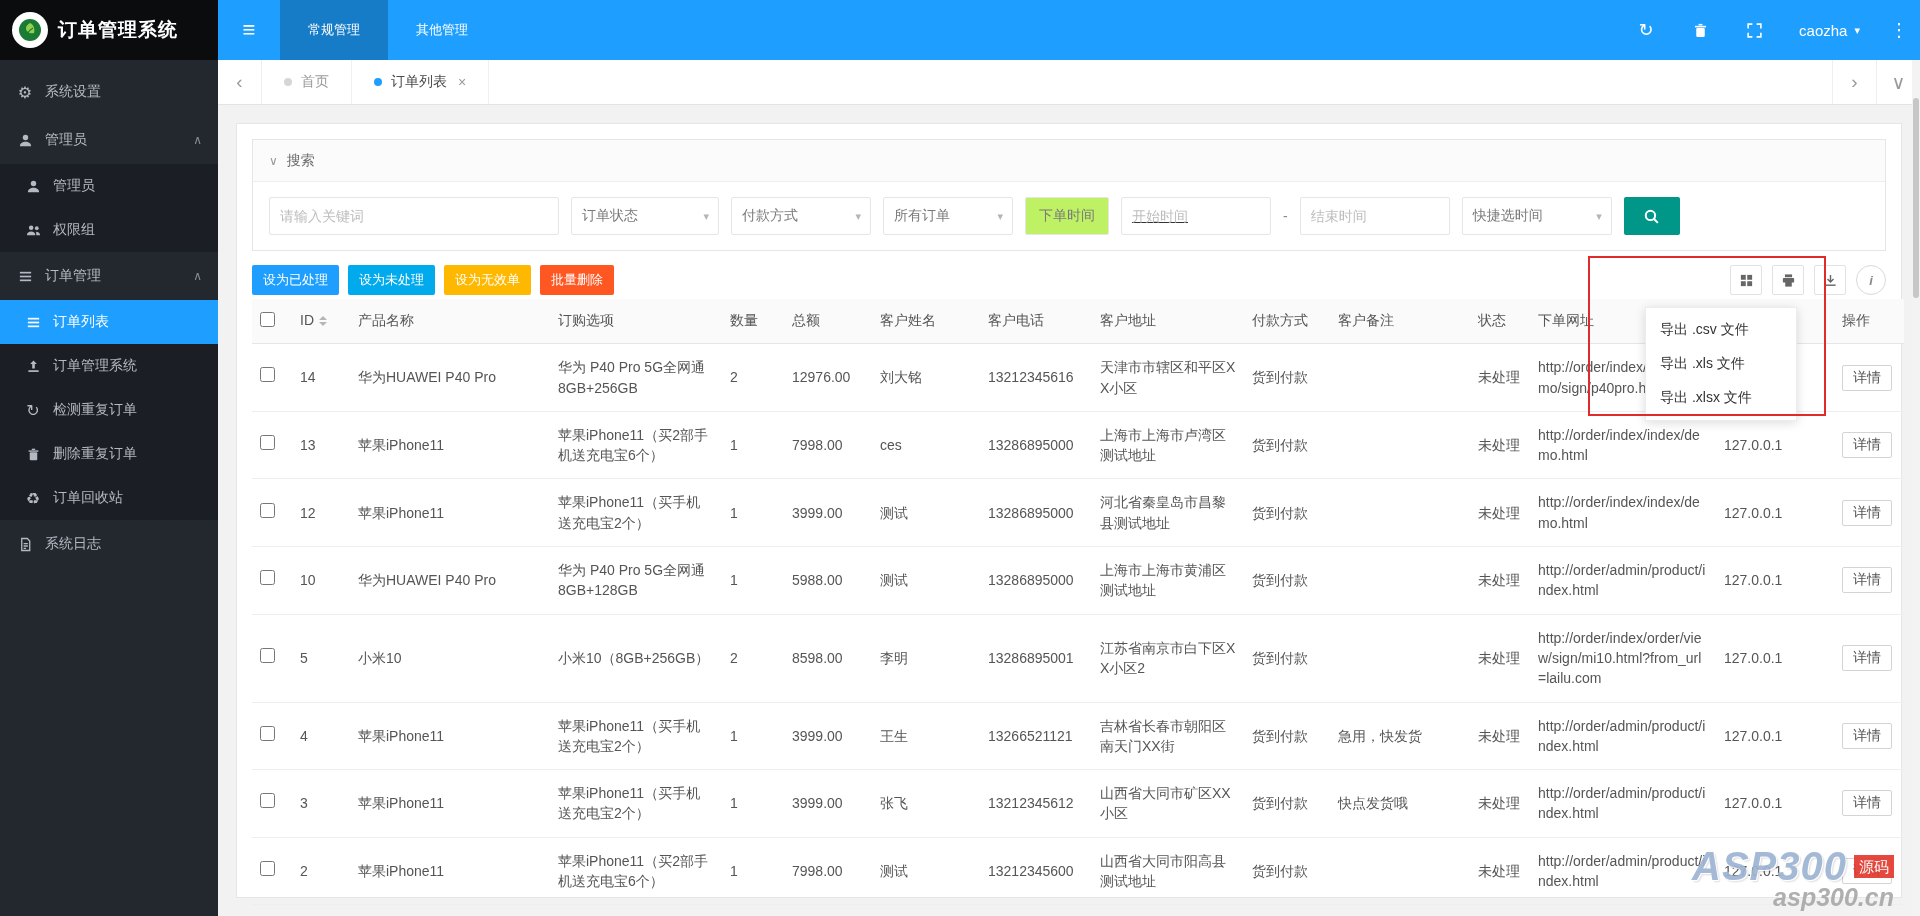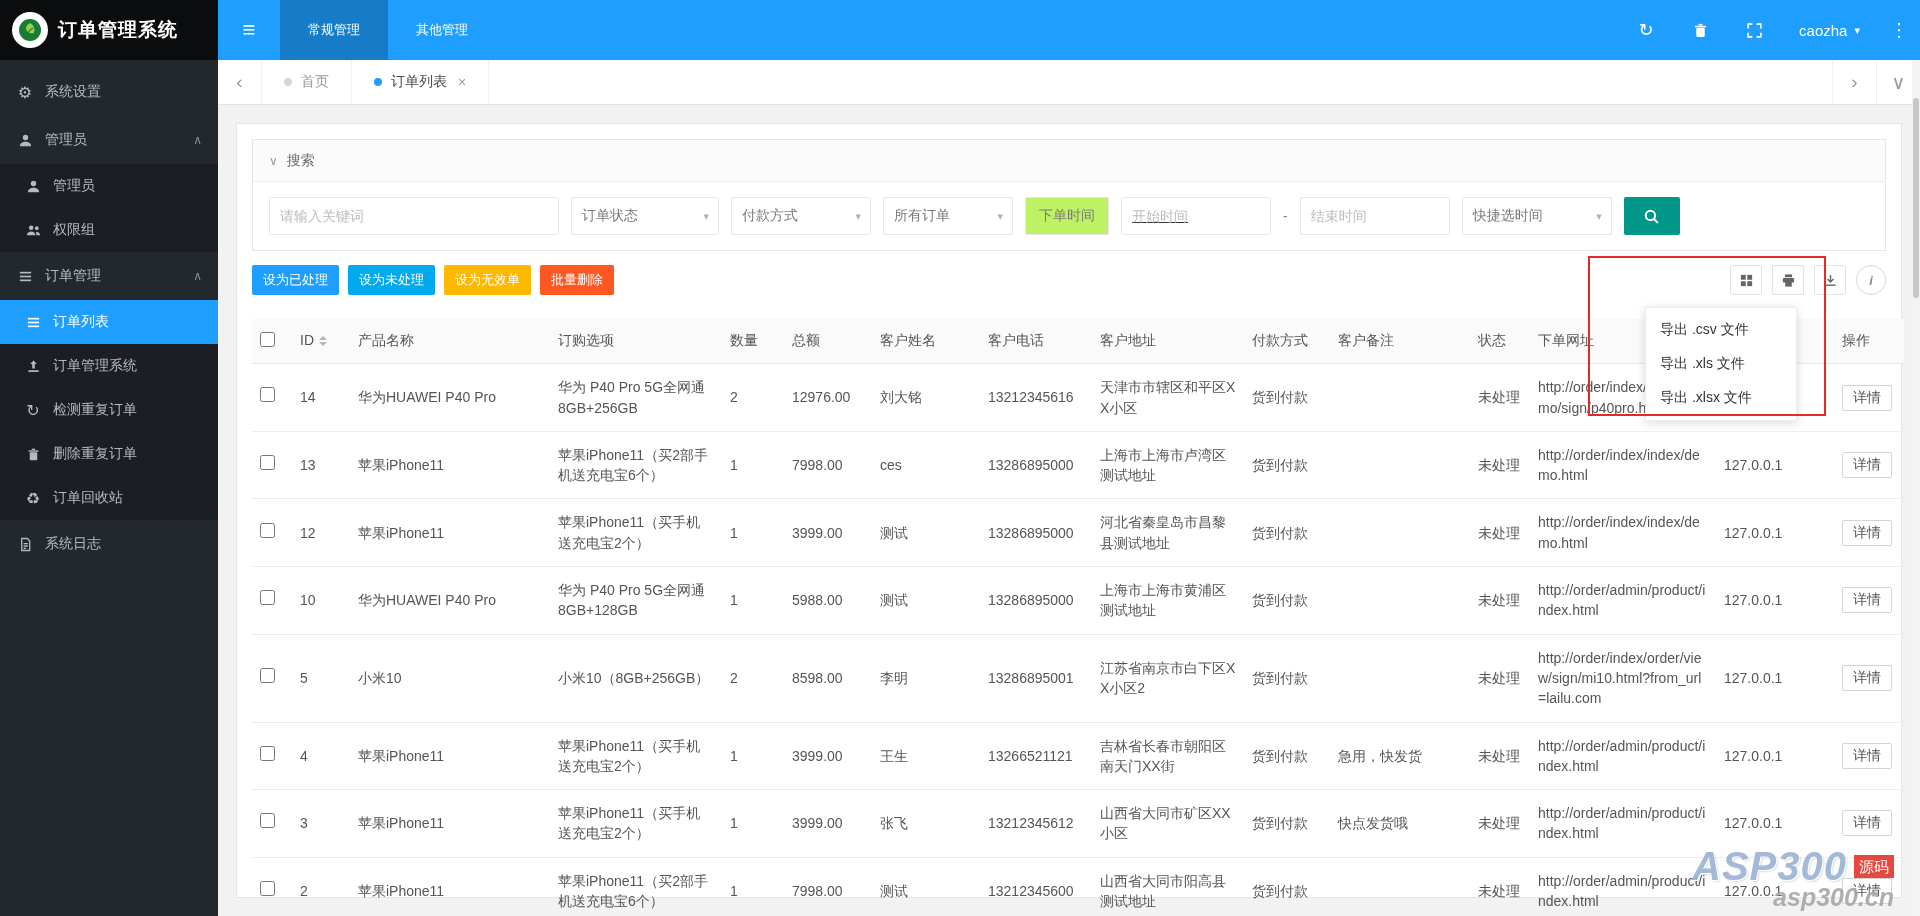--- a/index.html
+++ b/index.html
@@ -58,21 +58,21 @@
   .search-form{display:flex;align-items:center;gap:12px;padding:15px 16px}
   .inp{height:38px;border:1px solid #e6e6e6;border-radius:2px;padding:0 10px;font-size:14px;color:#333;outline:none}
   .inp::placeholder{color:#bdbdbd}
   .sel{height:38px;border:1px solid #e6e6e6;border-radius:2px;padding:0 26px 0 10px;font-size:14px;color:#7a7a7a;display:flex;align-items:center;position:relative;background:#fff;cursor:pointer;white-space:nowrap}
   .sel .scaret{position:absolute;right:9px;font-size:11px;color:#b5b5b5}
   .addon{height:38px;border:1px solid #e6e6e6;border-radius:2px;display:flex;align-items:center;padding:0 13px;font-size:14px;color:#7a7a7a;background:#bef264;white-space:nowrap}
   .dash{color:#888}
   .search-btn{width:56px;height:38px;background:#009688;border:none;border-radius:2px;display:flex;align-items:center;justify-content:center;cursor:pointer}
   .search-btn svg{width:17px;height:17px;fill:none;stroke:#fff;stroke-width:1.9}
 
-  .toolbar{display:flex;align-items:center;margin-bottom:24px}
+  .toolbar{display:flex;align-items:center;margin-bottom:4px}
   .batch{display:flex;gap:9px}
   .btn{height:30px;padding:0 11px;border:none;border-radius:2px;color:#fff;font-size:13px;cursor:pointer;white-space:nowrap}
   .btn.b1{background:#1e9fff}.btn.b2{background:#01aaed}.btn.b3{background:#ffb800}.btn.b4{background:#ff5722}
   .tools{margin-left:auto;display:flex;align-items:center;gap:10px}
   .tool-btn{width:32px;height:30px;border:1px solid #e2e2e2;border-radius:2px;background:#fff;display:flex;align-items:center;justify-content:center;color:#666;cursor:pointer}
   .tool-btn svg{width:15px;height:15px;fill:currentColor}
   .tool-btn svg.stroke{fill:none;stroke:currentColor;stroke-width:1.5}
   .info-btn{width:30px;height:30px;border:1px solid #d9d9d9;border-radius:50%;background:#fff;display:flex;align-items:center;justify-content:center;color:#8a8a8a;font-size:13px;font-style:italic;font-weight:bold;cursor:pointer}
   .info-btn::after{content:"i"}
 

